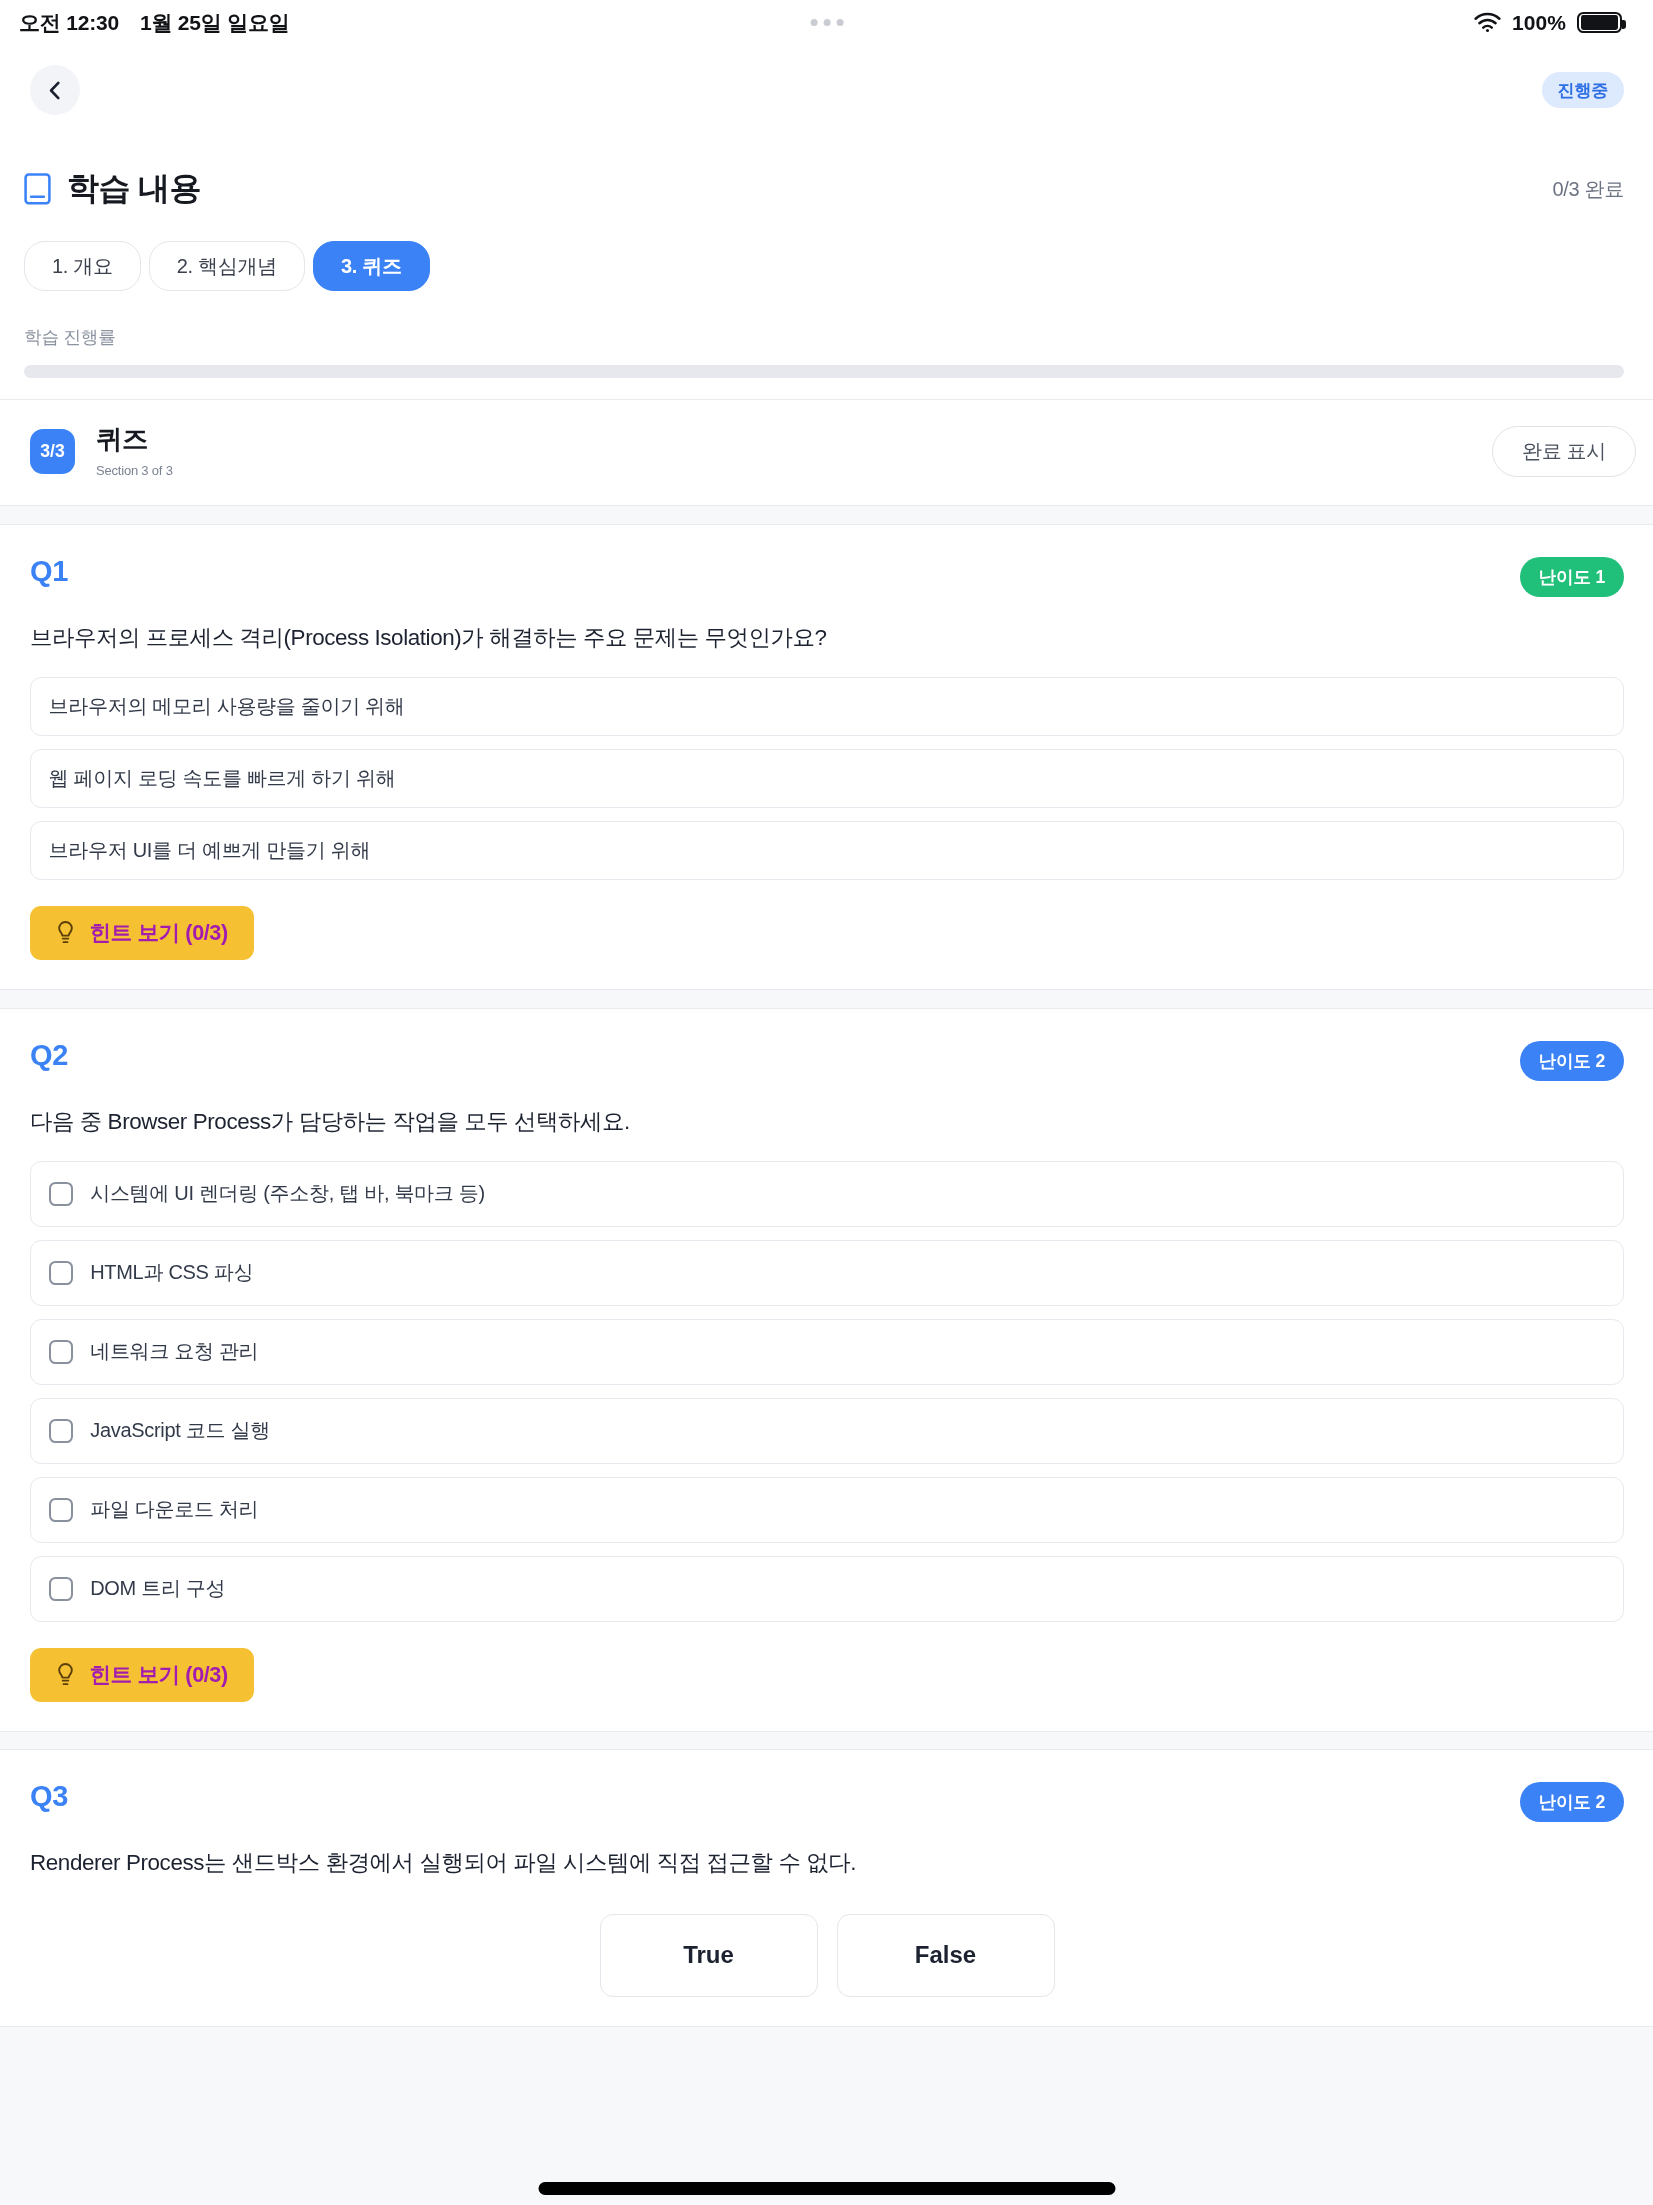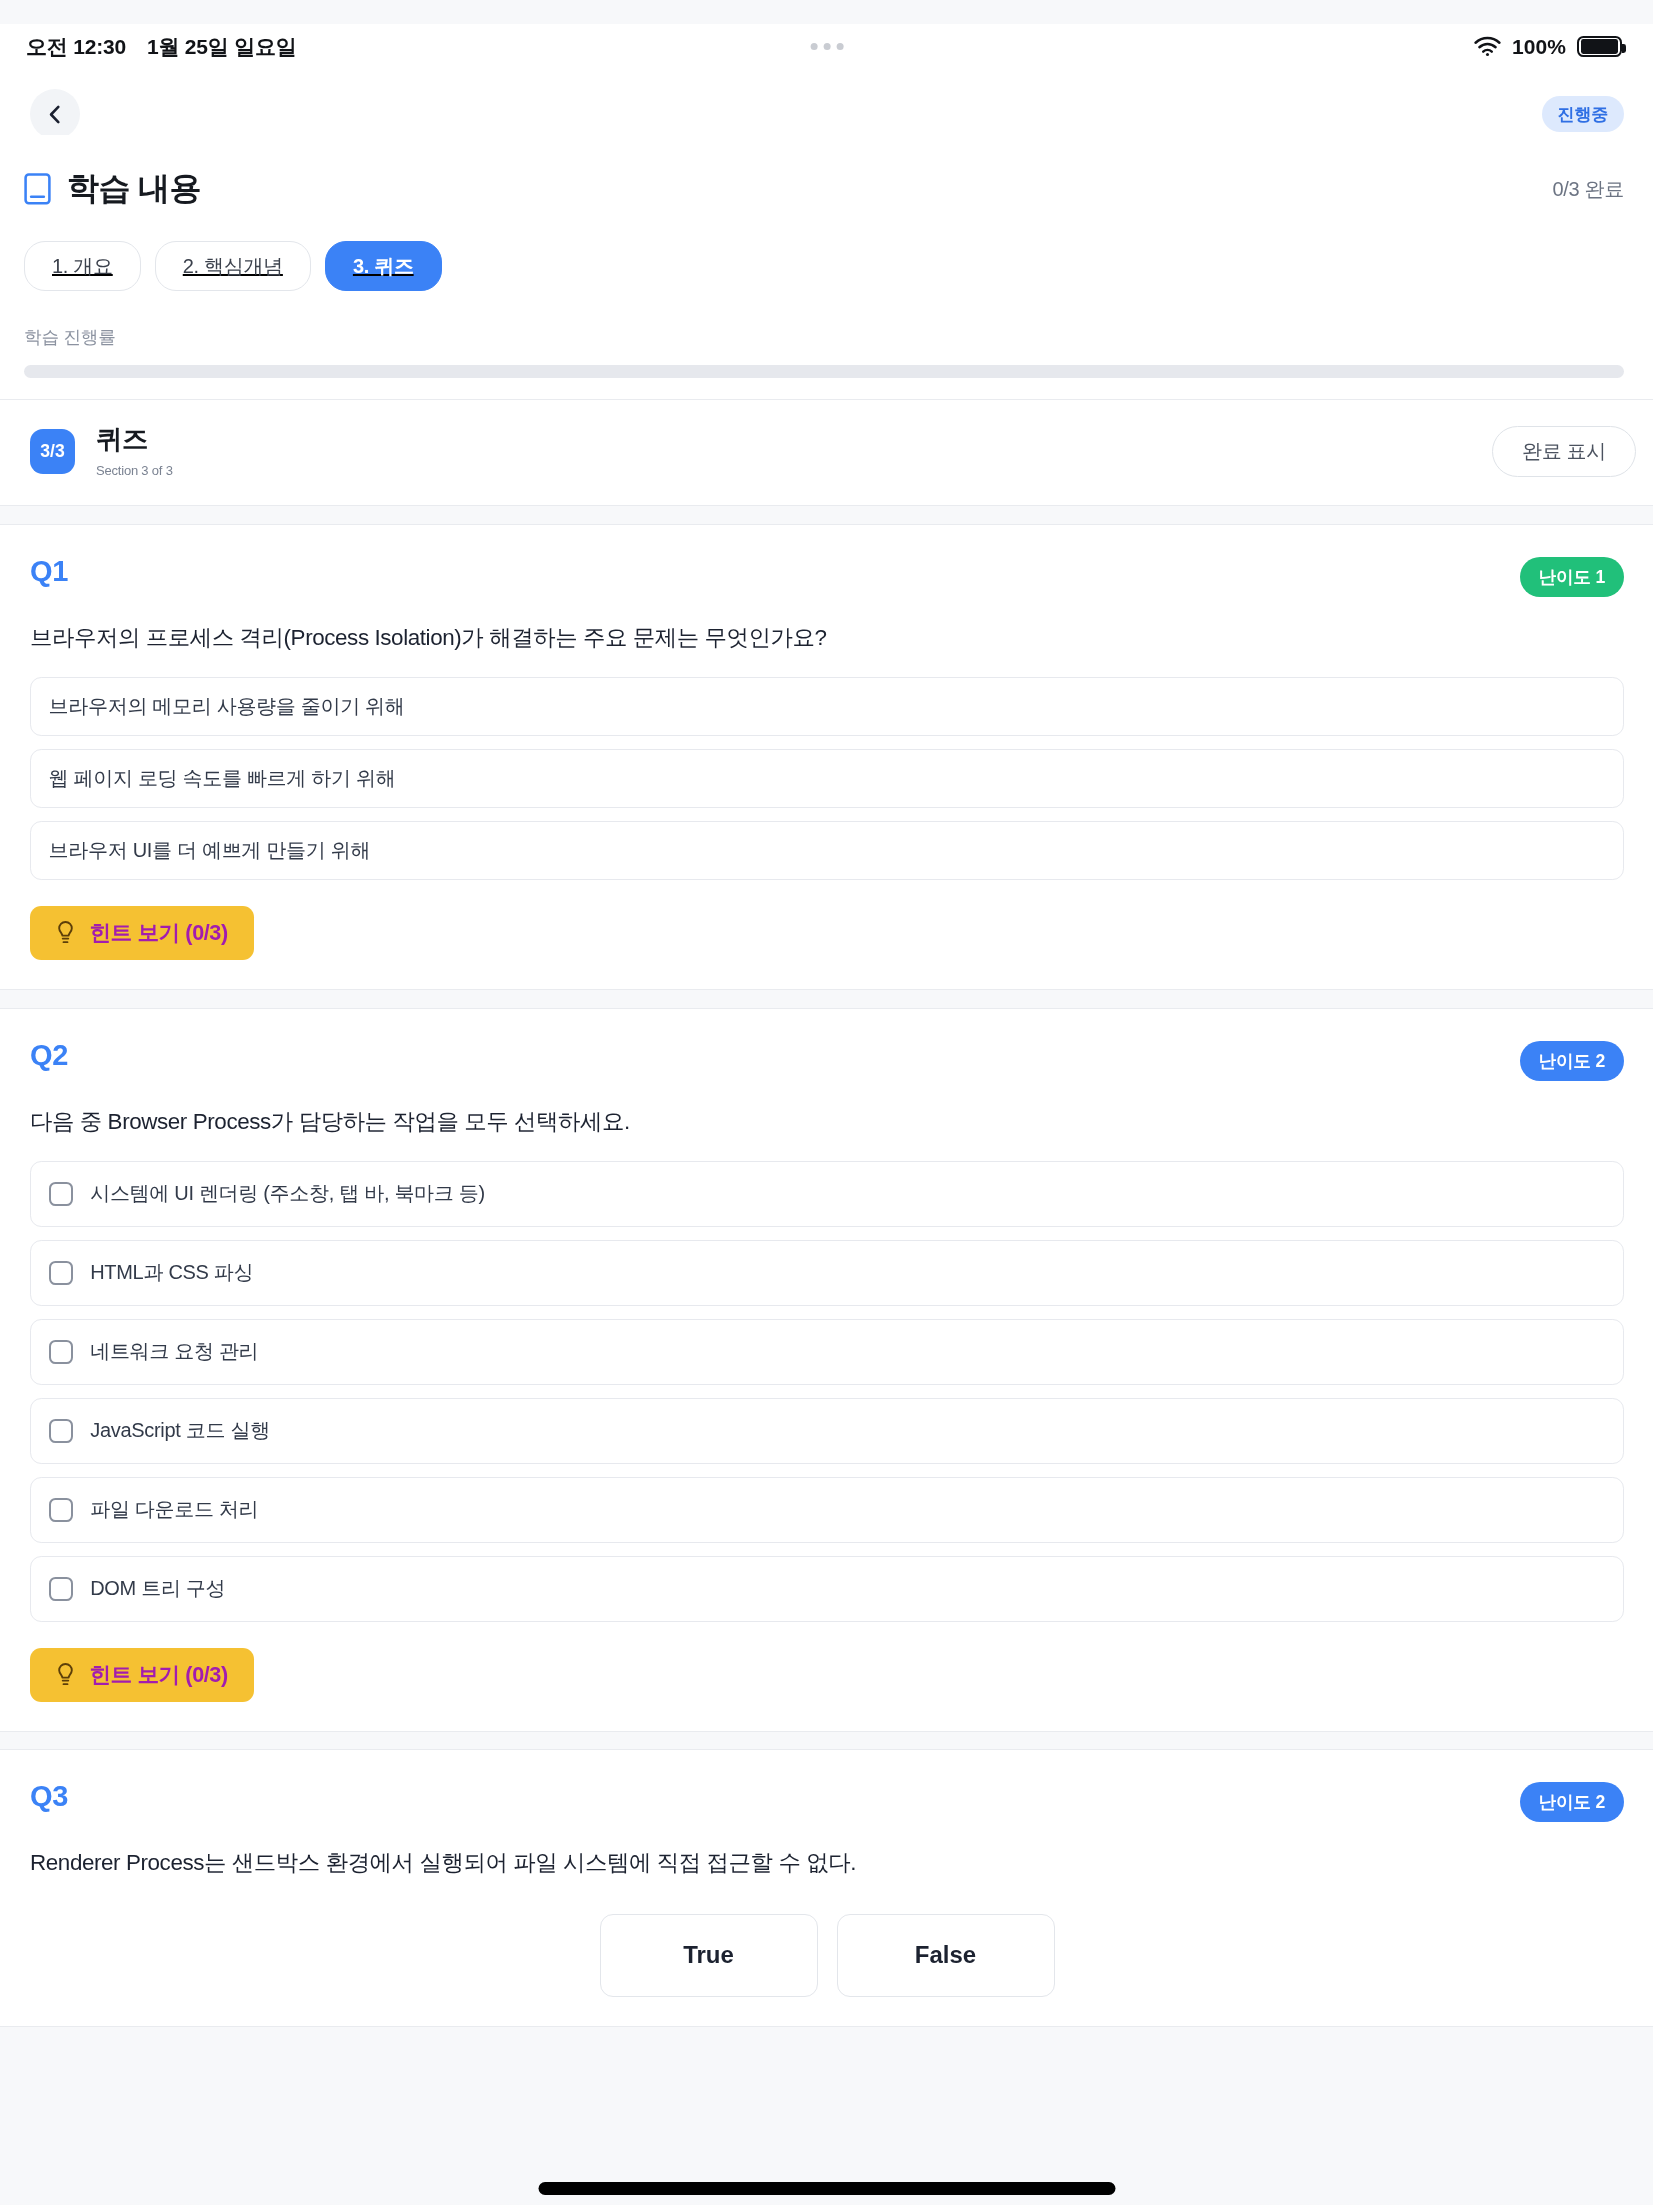--- a/index.html
+++ b/index.html
@@ -17,23 +17,22 @@
     background: #f7f8fa;
     overflow: hidden;
   }
 
   
   .status-bar {
     height: 45px;
     background: #ffffff;
     display: flex;
     align-items: center;
-    padding: 0 32px 0 26px;
+    padding: 0 32px 0 19px;
     position: relative;
-    margin-top: 24px;
   }
   .status-left {
     display: flex;
     align-items: center;
     gap: 21px;
     font-size: 21px;
     font-weight: 600;
     color: #111317;
     letter-spacing: -0.2px;
   }
@@ -123,23 +122,22 @@
     letter-spacing: -0.6px;
   }
   .complete-count {
     margin-left: auto;
     font-size: 20px;
     color: #6c7483;
     letter-spacing: -0.3px;
   }
   .tabs {
     display: flex;
-    gap: 14px;
+    gap: 8px;
     margin-top: 30px;
-    text-decoration: underline;
   }
   .tab {
     border: 1.6px solid #e3e6eb;
     background: #ffffff;
     border-radius: 21px;
     padding: 0 27px;
     height: 50px;
     display: flex; align-items: center;
     font-size: 20px;
     color: #3b414c;

